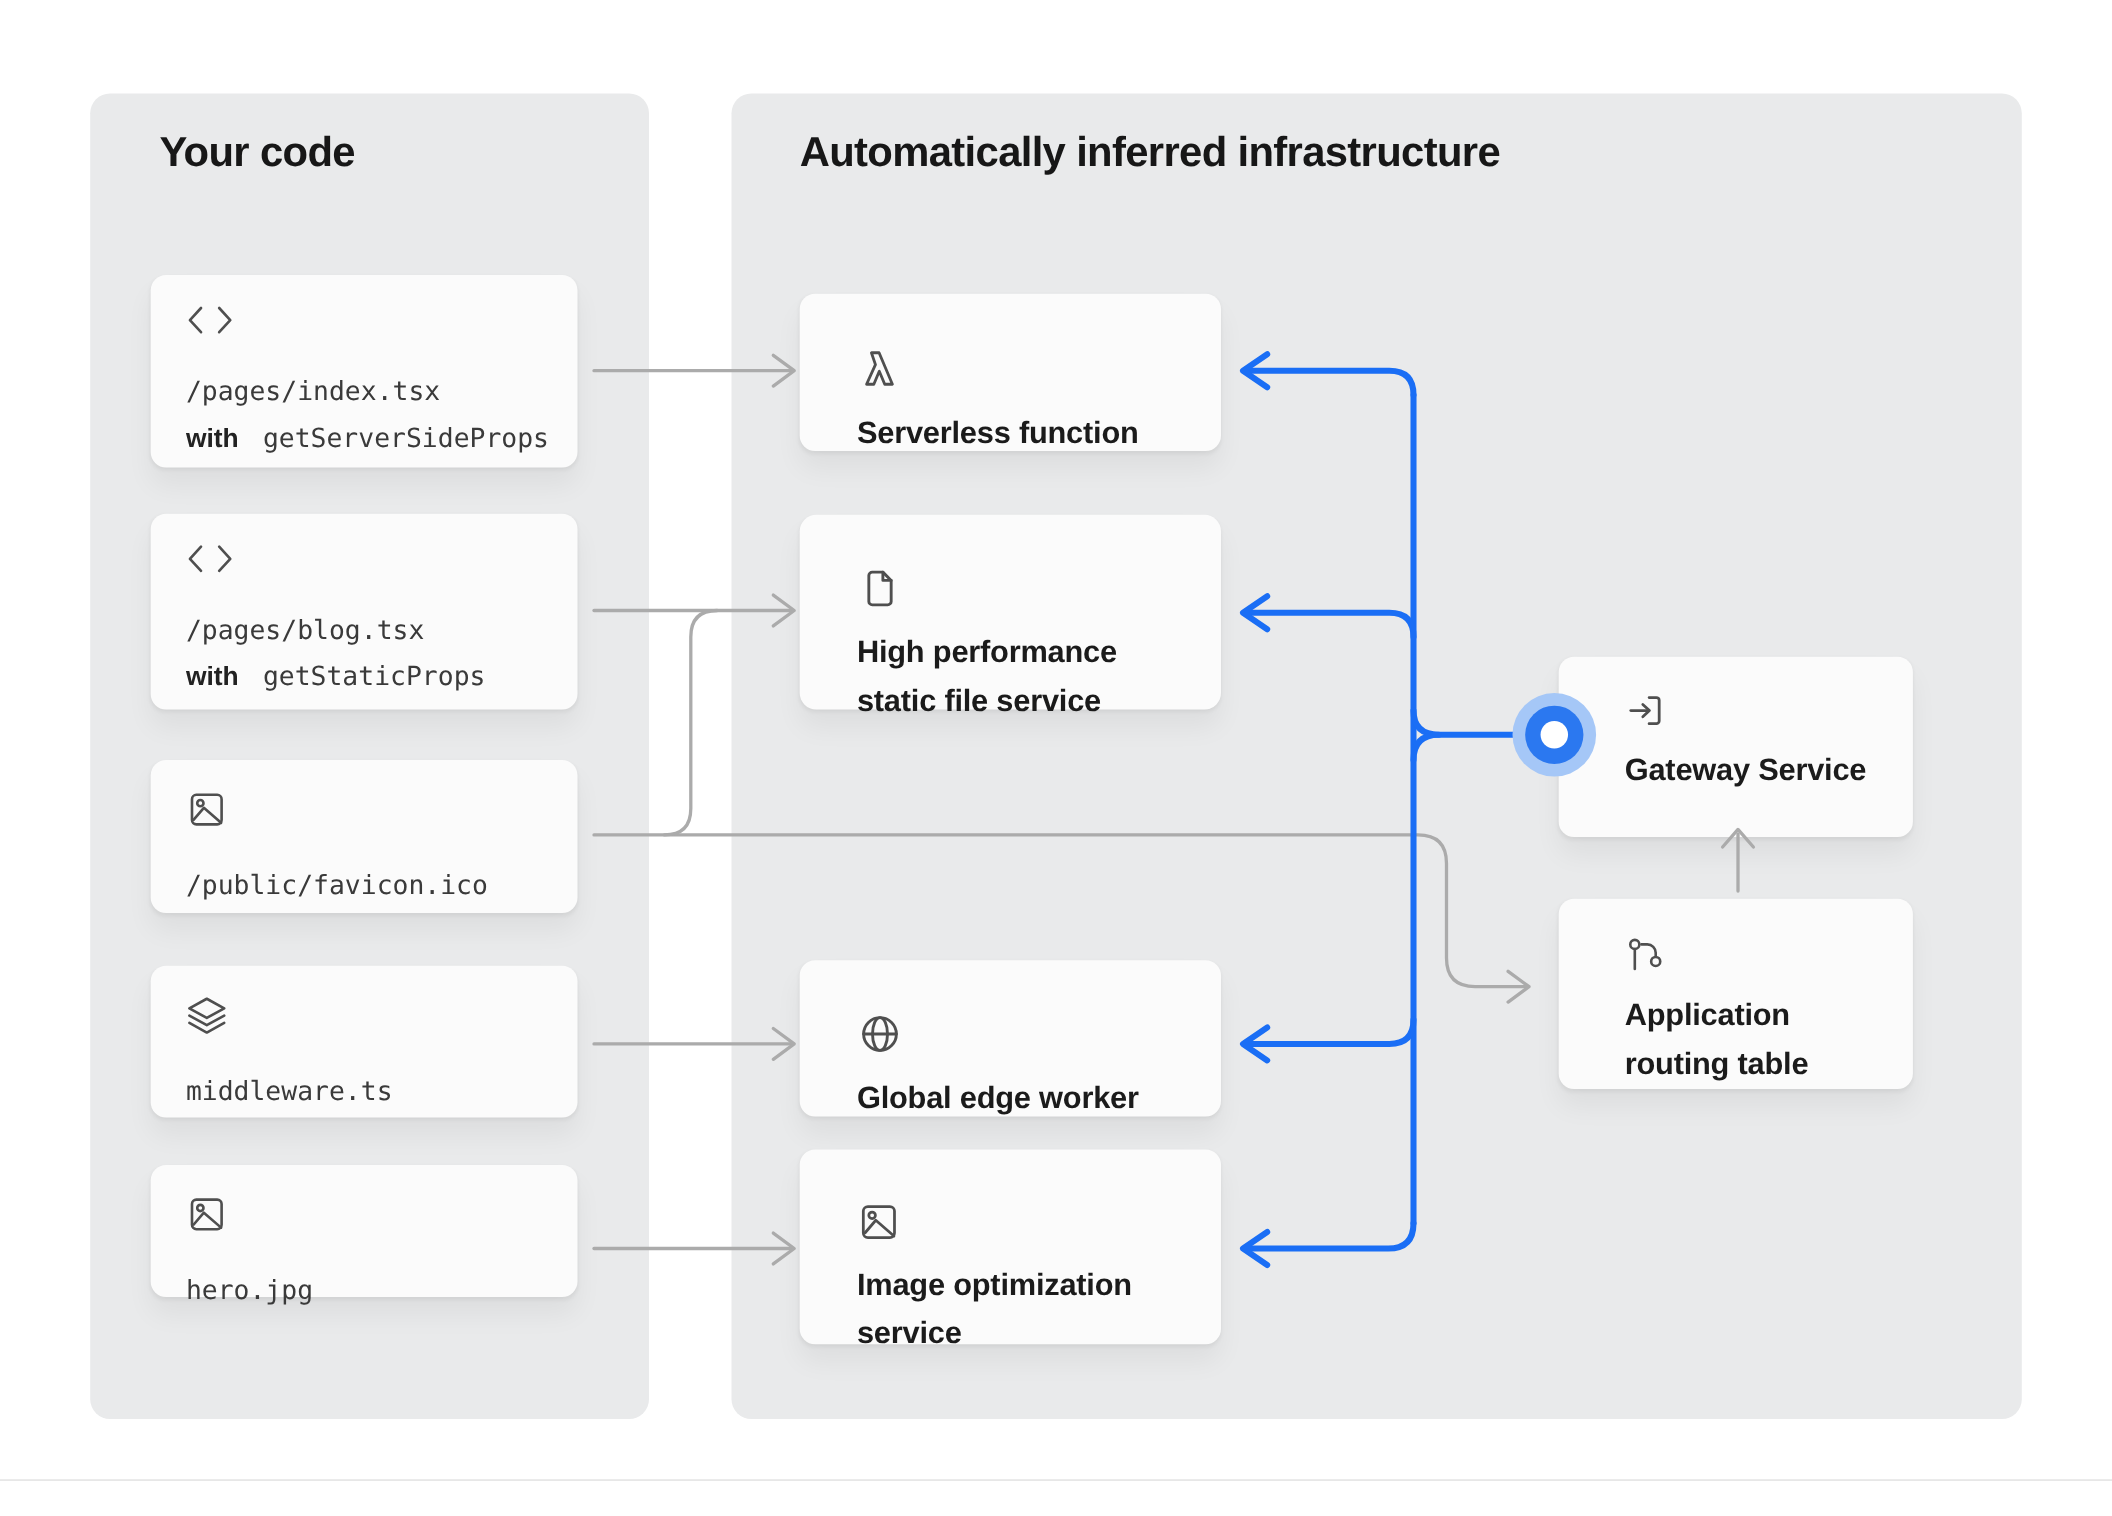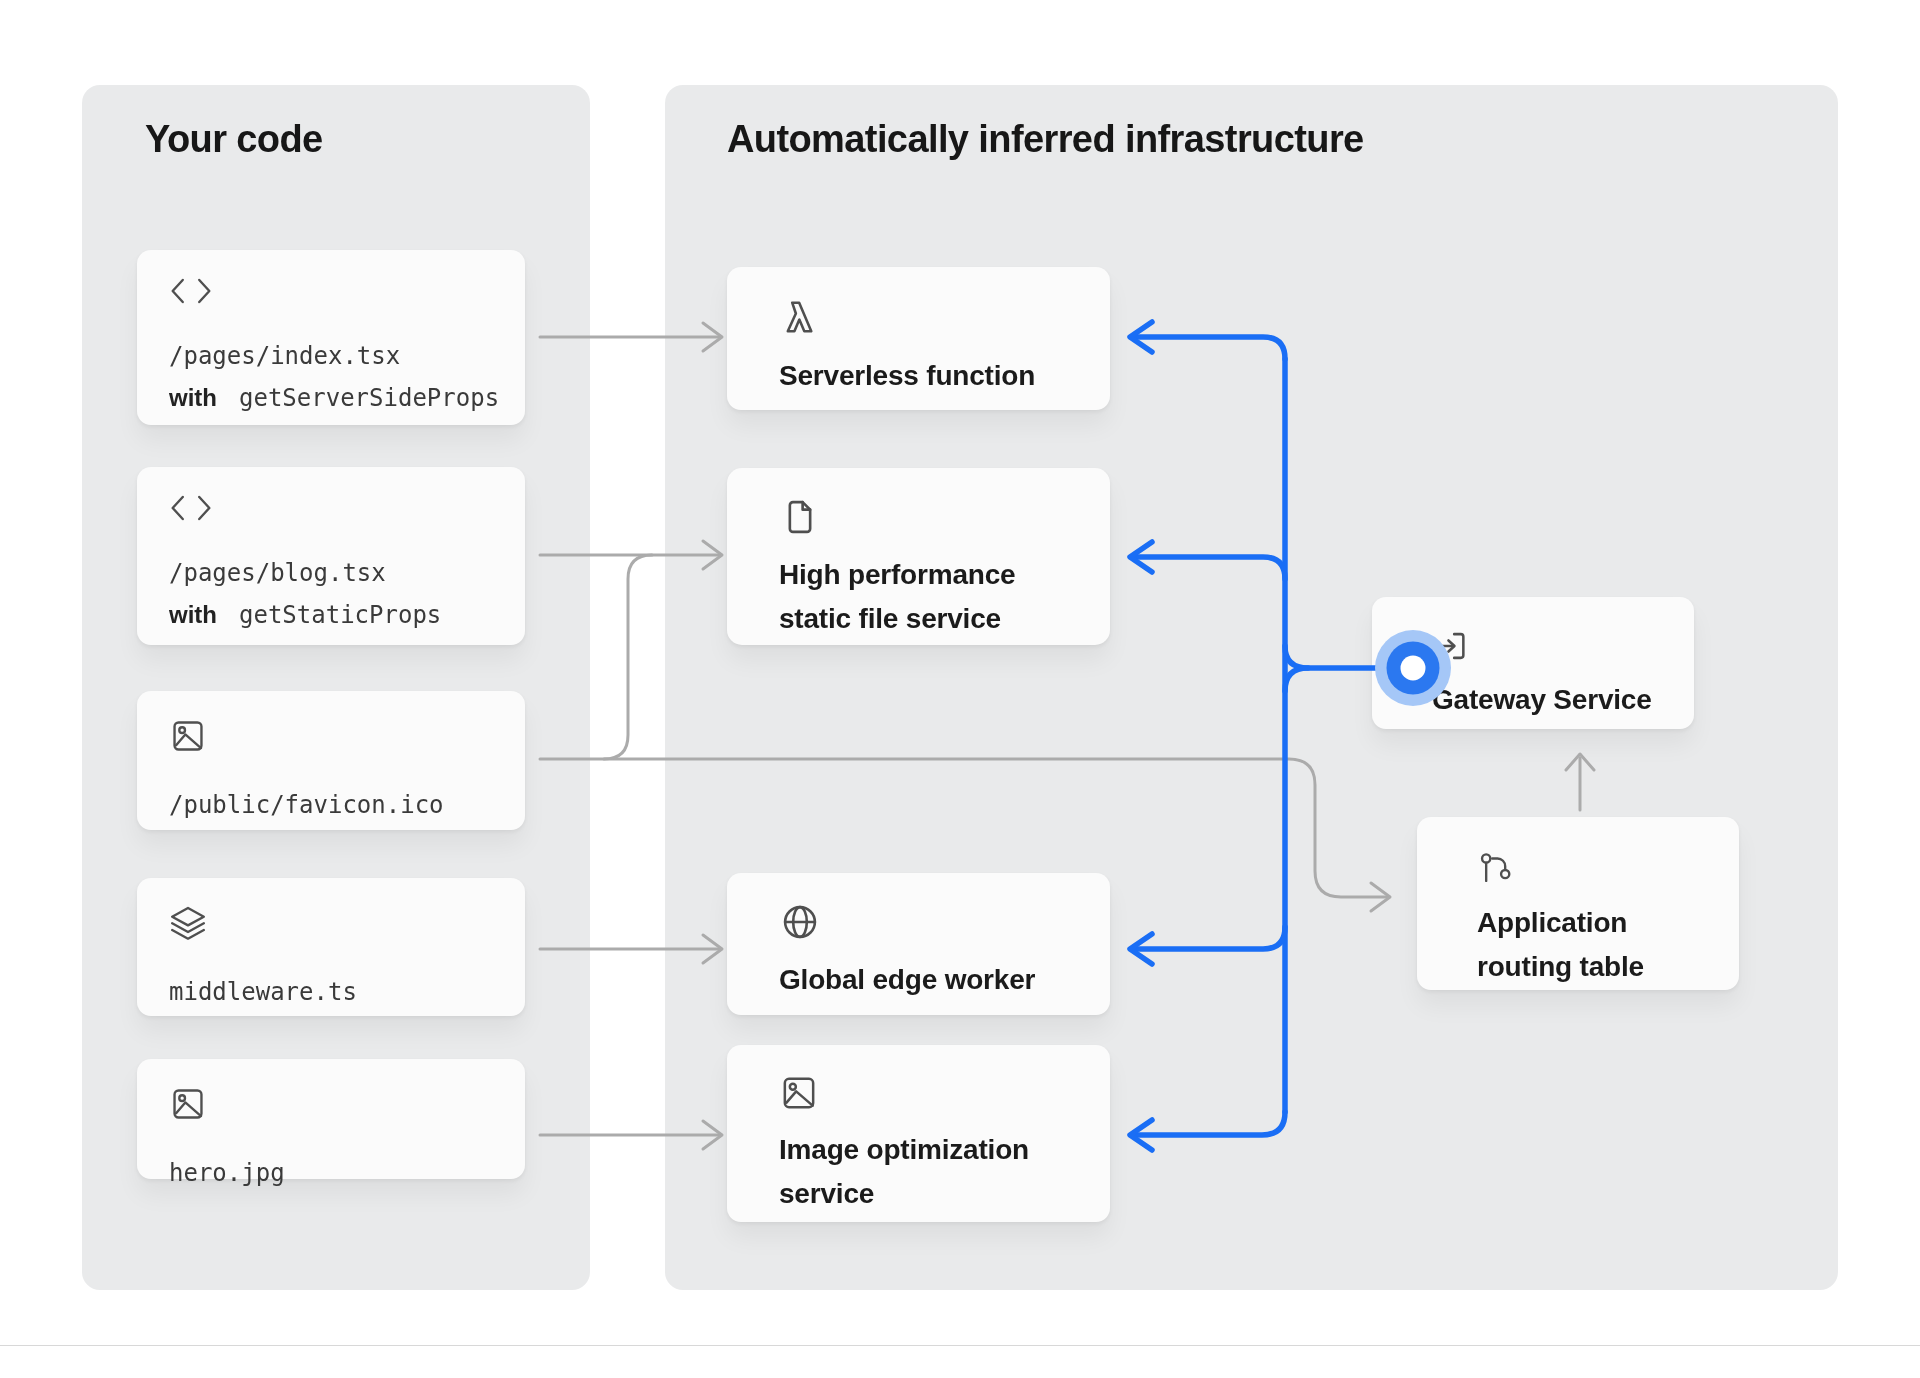--- a/index.html
+++ b/index.html
@@ -12,21 +12,21 @@
                letter-spacing:-0.6px;white-space:nowrap;}
   .card{position:absolute;background:#fbfbfb;border-radius:14px;
         box-shadow:0 16px 24px rgba(0,0,0,.05),0 2px 4px rgba(0,0,0,.06);
         box-sizing:border-box;}
   .lcard{padding:26px 28px 0 32px;}
   .lcard .icon{display:block;margin-bottom:22px;}
   .mono{font-family:"DejaVu Sans Mono","Liberation Mono",monospace;
         font-size:24px;color:#3a3a3a;line-height:42px;white-space:nowrap;margin-top:29px;}
   .with{font-family:"Liberation Sans",sans-serif;font-weight:700;font-size:24px;
         color:#222;margin-right:22px;}
-  .scard{padding:28px 28px 0 52px;}
+  .scard{padding:46px 28px 0 52px;}
   .scard .icon{display:block;margin-bottom:15px;}
   .service-label{font-size:28px;font-weight:700;color:#1b1b1b;line-height:44px;
                  letter-spacing:-0.2px;}
   .gcard{padding:30px 20px 0 60px;}
   .gcard .icon{display:block;margin-bottom:13px;}
   .icon{stroke:#4f4f4f;fill:none;stroke-width:1.5;stroke-linecap:round;stroke-linejoin:round;}
   #arrow-layer{position:absolute;left:0;top:0;pointer-events:none;}
   .footer-line{position:absolute;left:0;top:1345px;width:1920px;height:1px;background:#d8d8d8;}
 </style>
 </head>
@@ -115,21 +115,21 @@
 
   <div class="card scard" style="left:727px;top:1045px;width:383px;height:177px;">
     <svg class="icon" width="40" height="40" viewBox="0 0 24 24" style="stroke-width:1.5">
       <rect x="3.5" y="3.5" width="17" height="17" rx="2.5"></rect>
       <circle cx="8.3" cy="8.3" r="1.8"></circle>
       <path d="M4.5 17.8 L10.3 11 L20.2 19.6"></path>
     </svg>
     <div class="service-label">Image optimization service</div>
   </div>
 
-  <div class="card gcard" style="left:1372px;top:597px;width:322px;height:132px;">
+  <div class="card gcard" style="left:1417px;top:597px;width:322px;height:164px;">
     <svg class="icon" width="38" height="38" viewBox="0 0 24 24" style="stroke-width:1.6">
       <path d="M14 4.5 h4.2 a1.6 1.6 0 0 1 1.6 1.6 v11.8 a1.6 1.6 0 0 1 -1.6 1.6 H14"></path>
       <line x1="3.5" y1="12" x2="13.6" y2="12"></line>
       <polyline points="10.4,8.5 14.2,12 10.4,15.5"></polyline>
     </svg>
     <div class="service-label">Gateway Service</div>
   </div>
 
   <div class="card gcard" style="left:1417px;top:817px;width:322px;height:173px;padding-top:33px;">
     <svg class="icon" width="38" height="38" viewBox="0 0 24 24" style="stroke-width:1.5">

